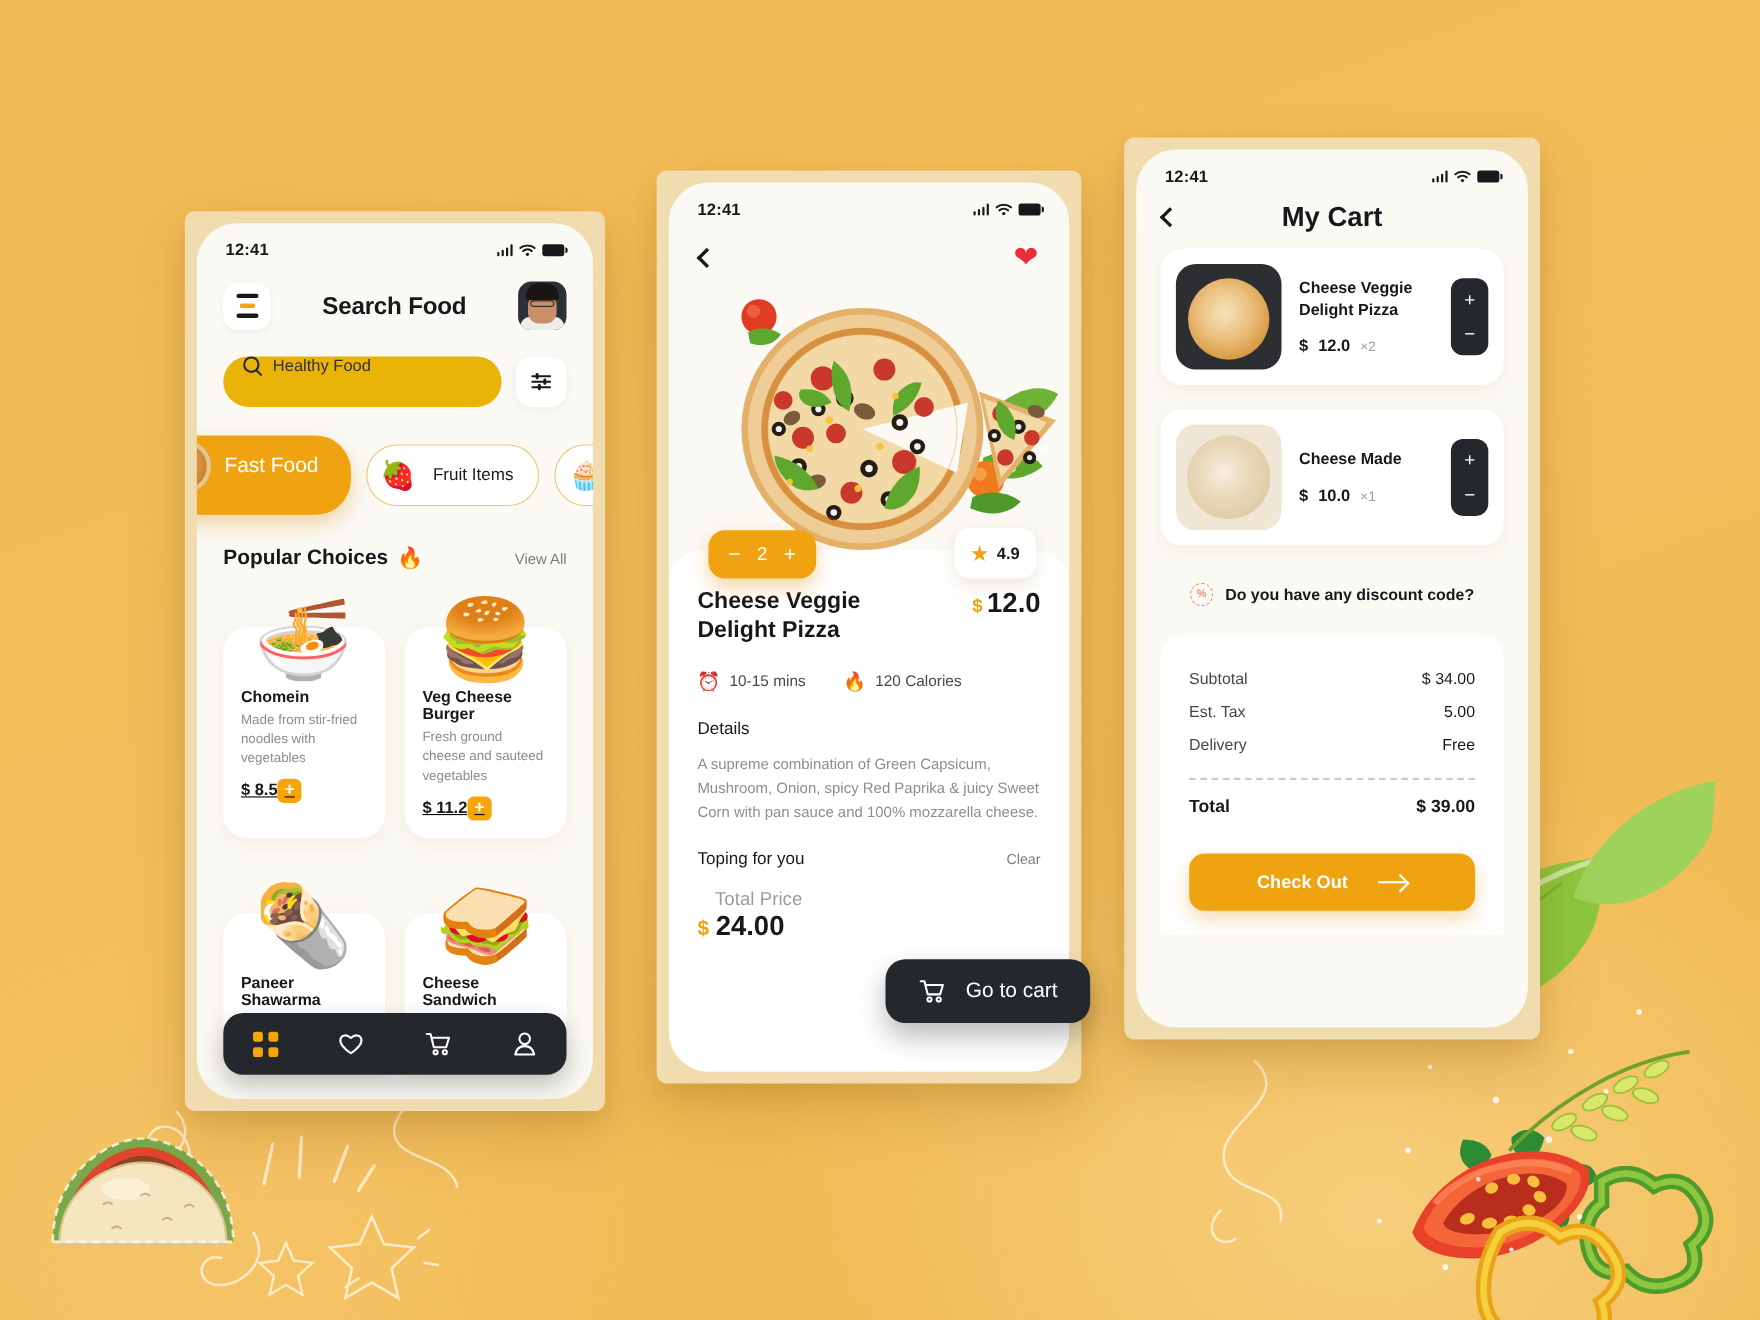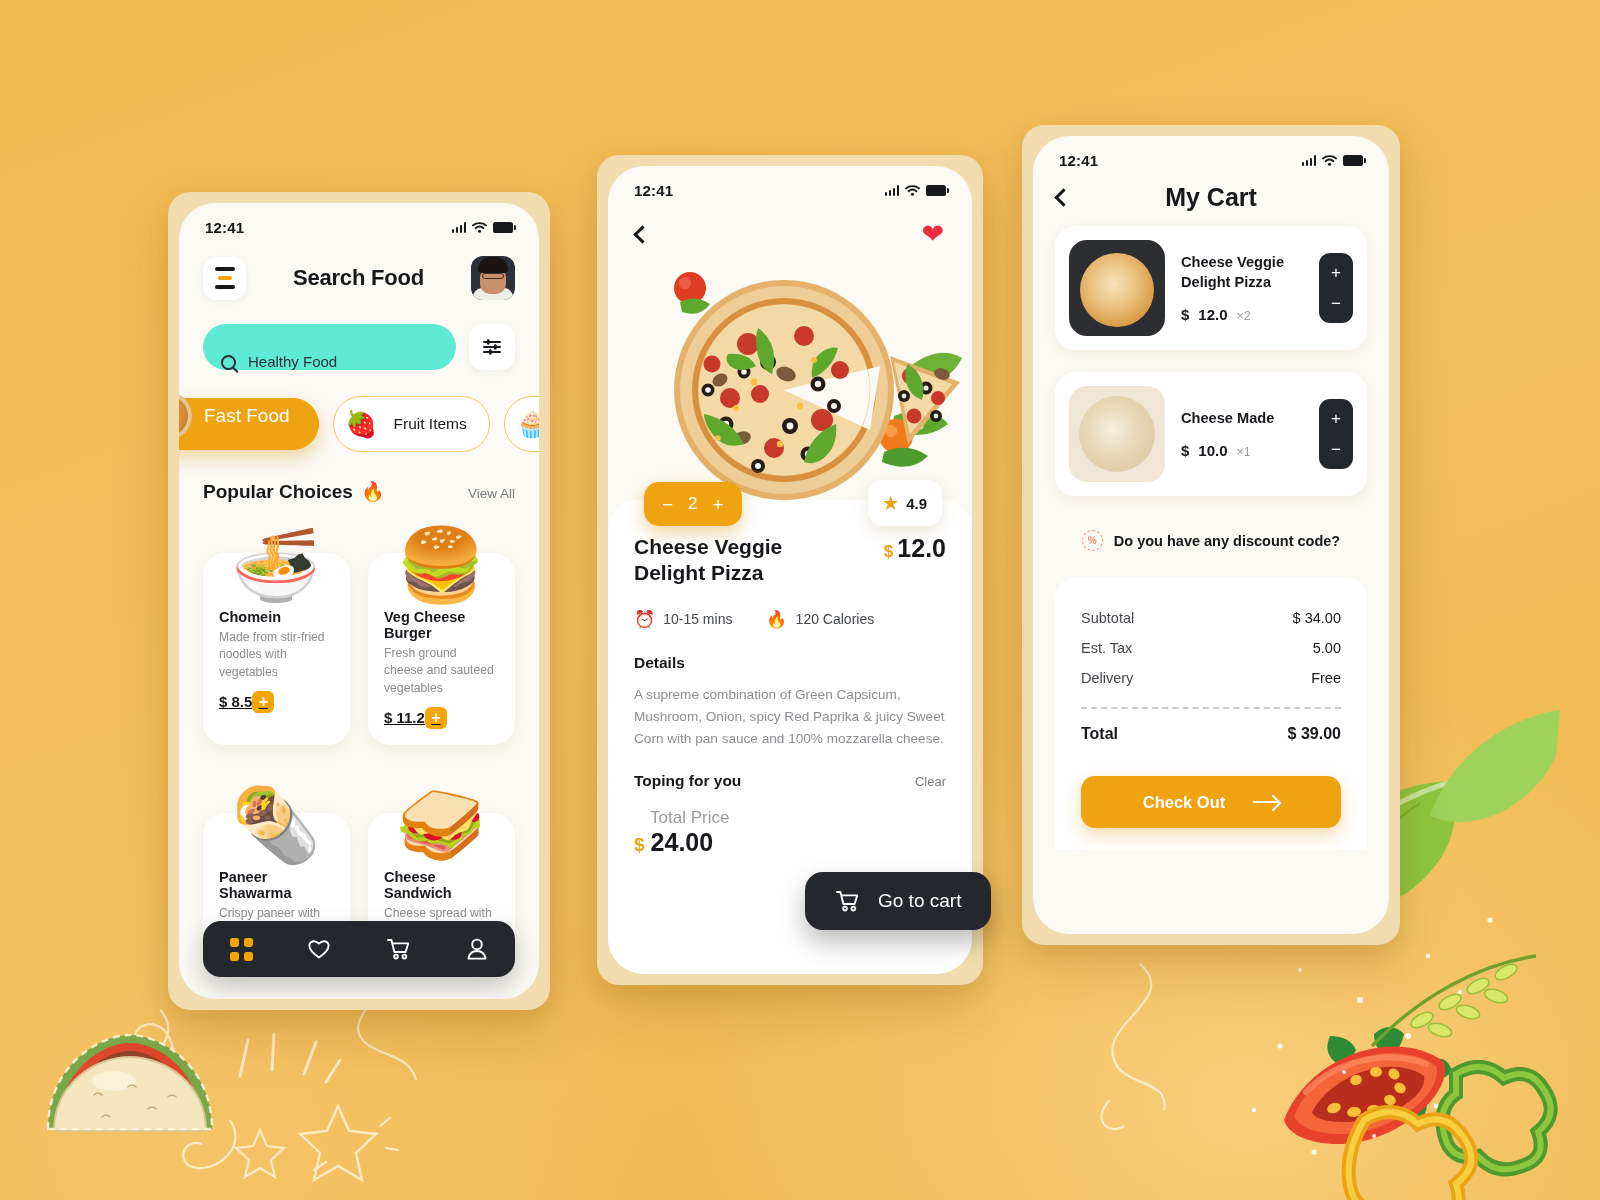--- a/index.html
+++ b/index.html
@@ -20,21 +20,21 @@
   }
 
   
   .doodle { position:absolute; stroke:#FFF3D8; fill:none; opacity:.85; }
   .deco { position:absolute; }
 
   
   .phone {
     position:absolute;
     background:#F0DCAE;
-    border-radius:22px;
+    border-radius:9px;
     padding:11px;
     box-shadow:0 26px 52px rgba(140,90,10,.22), 0 8px 20px rgba(140,90,10,.14);
   }
   .screen {
     width:100%; height:100%;
     background:#FBF9F4;
     border-radius:36px;
     overflow:hidden;
     position:relative;
   }
@@ -78,43 +78,43 @@
              width:26px; height:28px; border-radius:12px 12px 10px 10px; background:#C98E6A; }
   .av-hair { position:absolute; left:50%; top:20%; transform:translate(-50%,-50%);
              width:30px; height:16px; border-radius:14px 14px 4px 4px; background:#1A1512; }
   .av-body { position:absolute; left:50%; bottom:-2px; transform:translateX(-50%);
              width:40px; height:14px; border-radius:9px 9px 0 0; background:#EDEDEA; }
   .av-glass { position:absolute; left:50%; top:46%; transform:translate(-50%,-50%);
              width:22px; height:6px; border:1.4px solid #3A2E27; border-radius:3px; }
 
   .searchrow { display:flex; align-items:center; gap:13px; padding:24px 24px 0 24px; }
   .searchbox {
-    flex:1; height:46px; background:#5eead4; border-radius:23px;
-    display:flex; align-items:flex-end; gap:12px; padding:0 18px;
+    flex:1; height:46px; background:#eab308; border-radius:23px;
+    display:flex; align-items:flex-start; gap:12px; padding:0 18px;
   }
   .search-ico { width:15px; height:15px; border:2px solid #2A2D33; border-radius:50%; position:relative; flex:none; }
   .search-ico:after { content:""; position:absolute; right:-5px; bottom:-3px; width:7px; height:2px;
                       background:#2A2D33; border-radius:2px; transform:rotate(45deg); }
   .search-txt { font-size:15px; color:#2F3238; }
   .filter-btn {
     width:46px; height:46px; background:#fff; border-radius:14px; flex:none;
     display:flex; align-items:center; justify-content:center;
     box-shadow:0 2px 8px rgba(0,0,0,.06);
   }
 
   .chips { display:flex; align-items:center; gap:14px; margin-top:26px; padding-left:0; }
   .chip {
     height:56px; border-radius:28px; display:flex; align-items:center; gap:12px;
     padding:0 22px 0 8px; background:#fff; border:1.4px solid #F0C56A; flex:none;
   }
   .chip .cimg { width:40px; height:40px; border-radius:50%; flex:none;
                 display:flex;align-items:center;justify-content:center;font-size:26px; line-height:1;}
   .chip .clabel { font-size:15.5px; color:#16181C; white-space:nowrap; }
   .chip.active {
-    background:#F0A310; border-color:#F0A310; height:52px; border-radius:32px;
+    background:#F0A310; border-color:#F0A310; height:72px; border-radius:32px;
     padding:0 28px 16px 10px; margin-left:-46px;
     box-shadow:0 8px 18px rgba(214,140,10,.34);
   }
   .chip.active .clabel { color:#fff; font-size:19px; }
   .chip.active .cimg { width:48px; height:48px; }
   .pizza-dot {
     width:48px;height:48px;border-radius:50%;
     background:radial-gradient(circle at 48% 46%, #E8B055 0%, #D89038 42%, #C5772A 70%, #B8651F 100%);
     box-shadow:inset 0 0 0 4px #E4C78E;
     position:relative; overflow:hidden;
@@ -179,21 +179,21 @@
 
   .m-sheet { background:#fff; border-radius:30px 30px 0 0; margin-top:-16px; position:relative;
              padding:34px 26px 0 26px; height:100%; }
   .m-titlerow { display:flex; align-items:flex-start; justify-content:space-between; gap:14px; }
   .m-name { font-size:21px; font-weight:bold; color:#16181C; line-height:1.26; max-width:215px; }
   .m-price { font-size:25px; font-weight:bold; color:#16181C; white-space:nowrap; display:flex; align-items:baseline; gap:4px;}
   .m-price .cur { color:#F0A310; font-size:17px; }
   .m-meta { display:flex; align-items:center; gap:34px; margin-top:22px; font-size:14px; color:#44474C; }
   .m-meta span.ic { font-size:17px; }
   .m-meta div { display:flex; align-items:center; gap:8px; }
-  .m-h { font-size:15.5px; font-weight:bold; color:#16181C; margin-top:24px; }
+  .m-h { font-size:15.5px; font-weight:normal; color:#16181C; margin-top:24px; }
   .m-body { font-size:13.6px; color:#8C8E92; line-height:1.62; margin-top:12px; }
   .toprow { display:flex; align-items:baseline; justify-content:space-between; margin-top:22px; }
   .clear { font-size:13px; color:#7A7C80; }
   .totalwrap { margin-top:18px; }
   .tp-label { font-size:17px; color:#9A9CA0; padding-left:16px; }
   .tp-val { font-size:25px; font-weight:bold; color:#16181C; display:flex; align-items:baseline; gap:6px; }
   .tp-val .cur { color:#F0A310; font-size:19px; }
   .gotocart {
     position:absolute; left:805px; top:872px; z-index:6;
     height:58px; padding:0 30px; background:#24272C; border-radius:18px;

